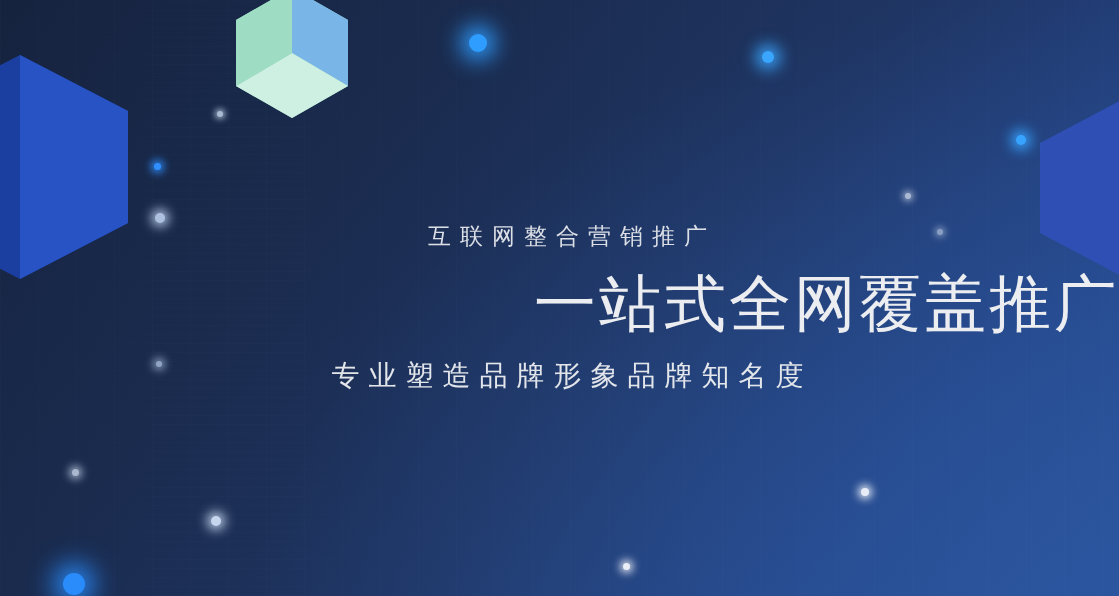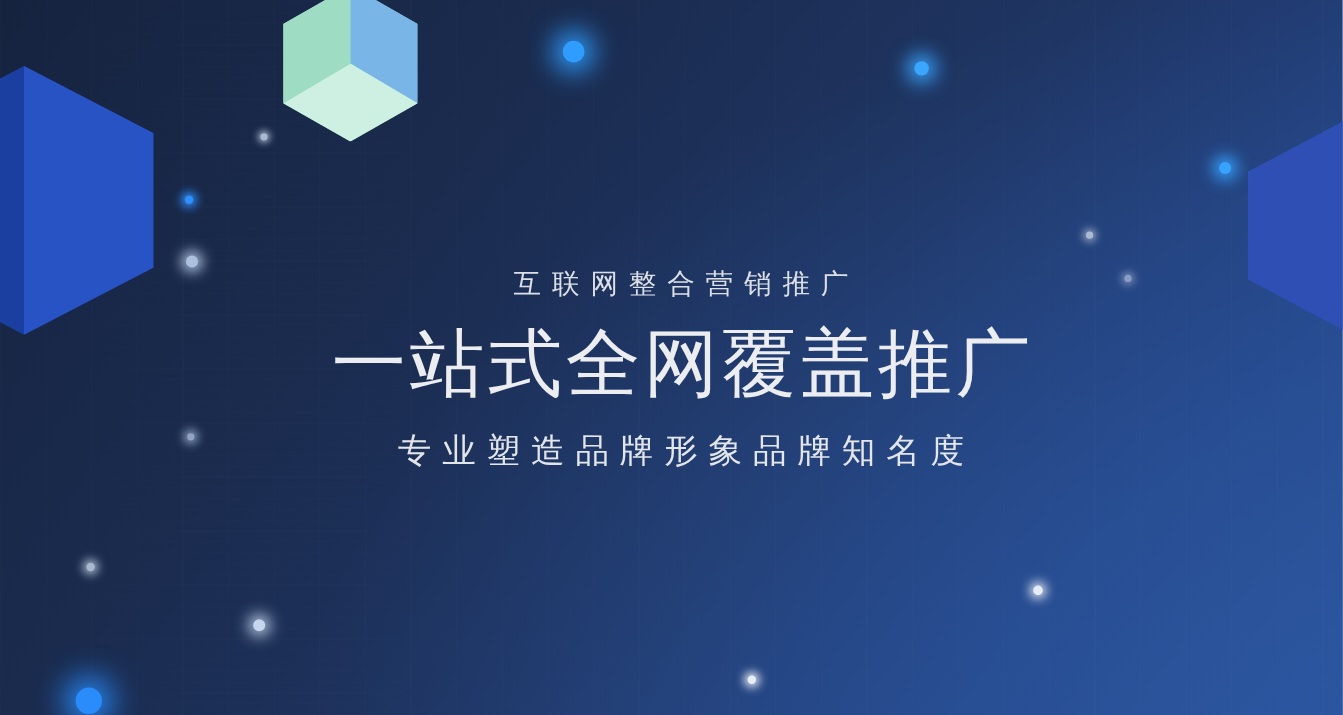--- a/index.html
+++ b/index.html
@@ -73,20 +73,21 @@
     font-weight:400;
   }
   #headline {
     margin-top:17px;
     font-size:62px;
     line-height:1.12;
     color:#ebedf0;
     letter-spacing:3px;
     text-indent:3px;
     font-weight:400;
+    text-align:right;
   }
   #tagline {
     margin-top:20px;
     font-size:28px;
     line-height:1.3;
     color:#e2e5ea;
     letter-spacing:9px;
     text-indent:9px;
     font-weight:400;
   }

